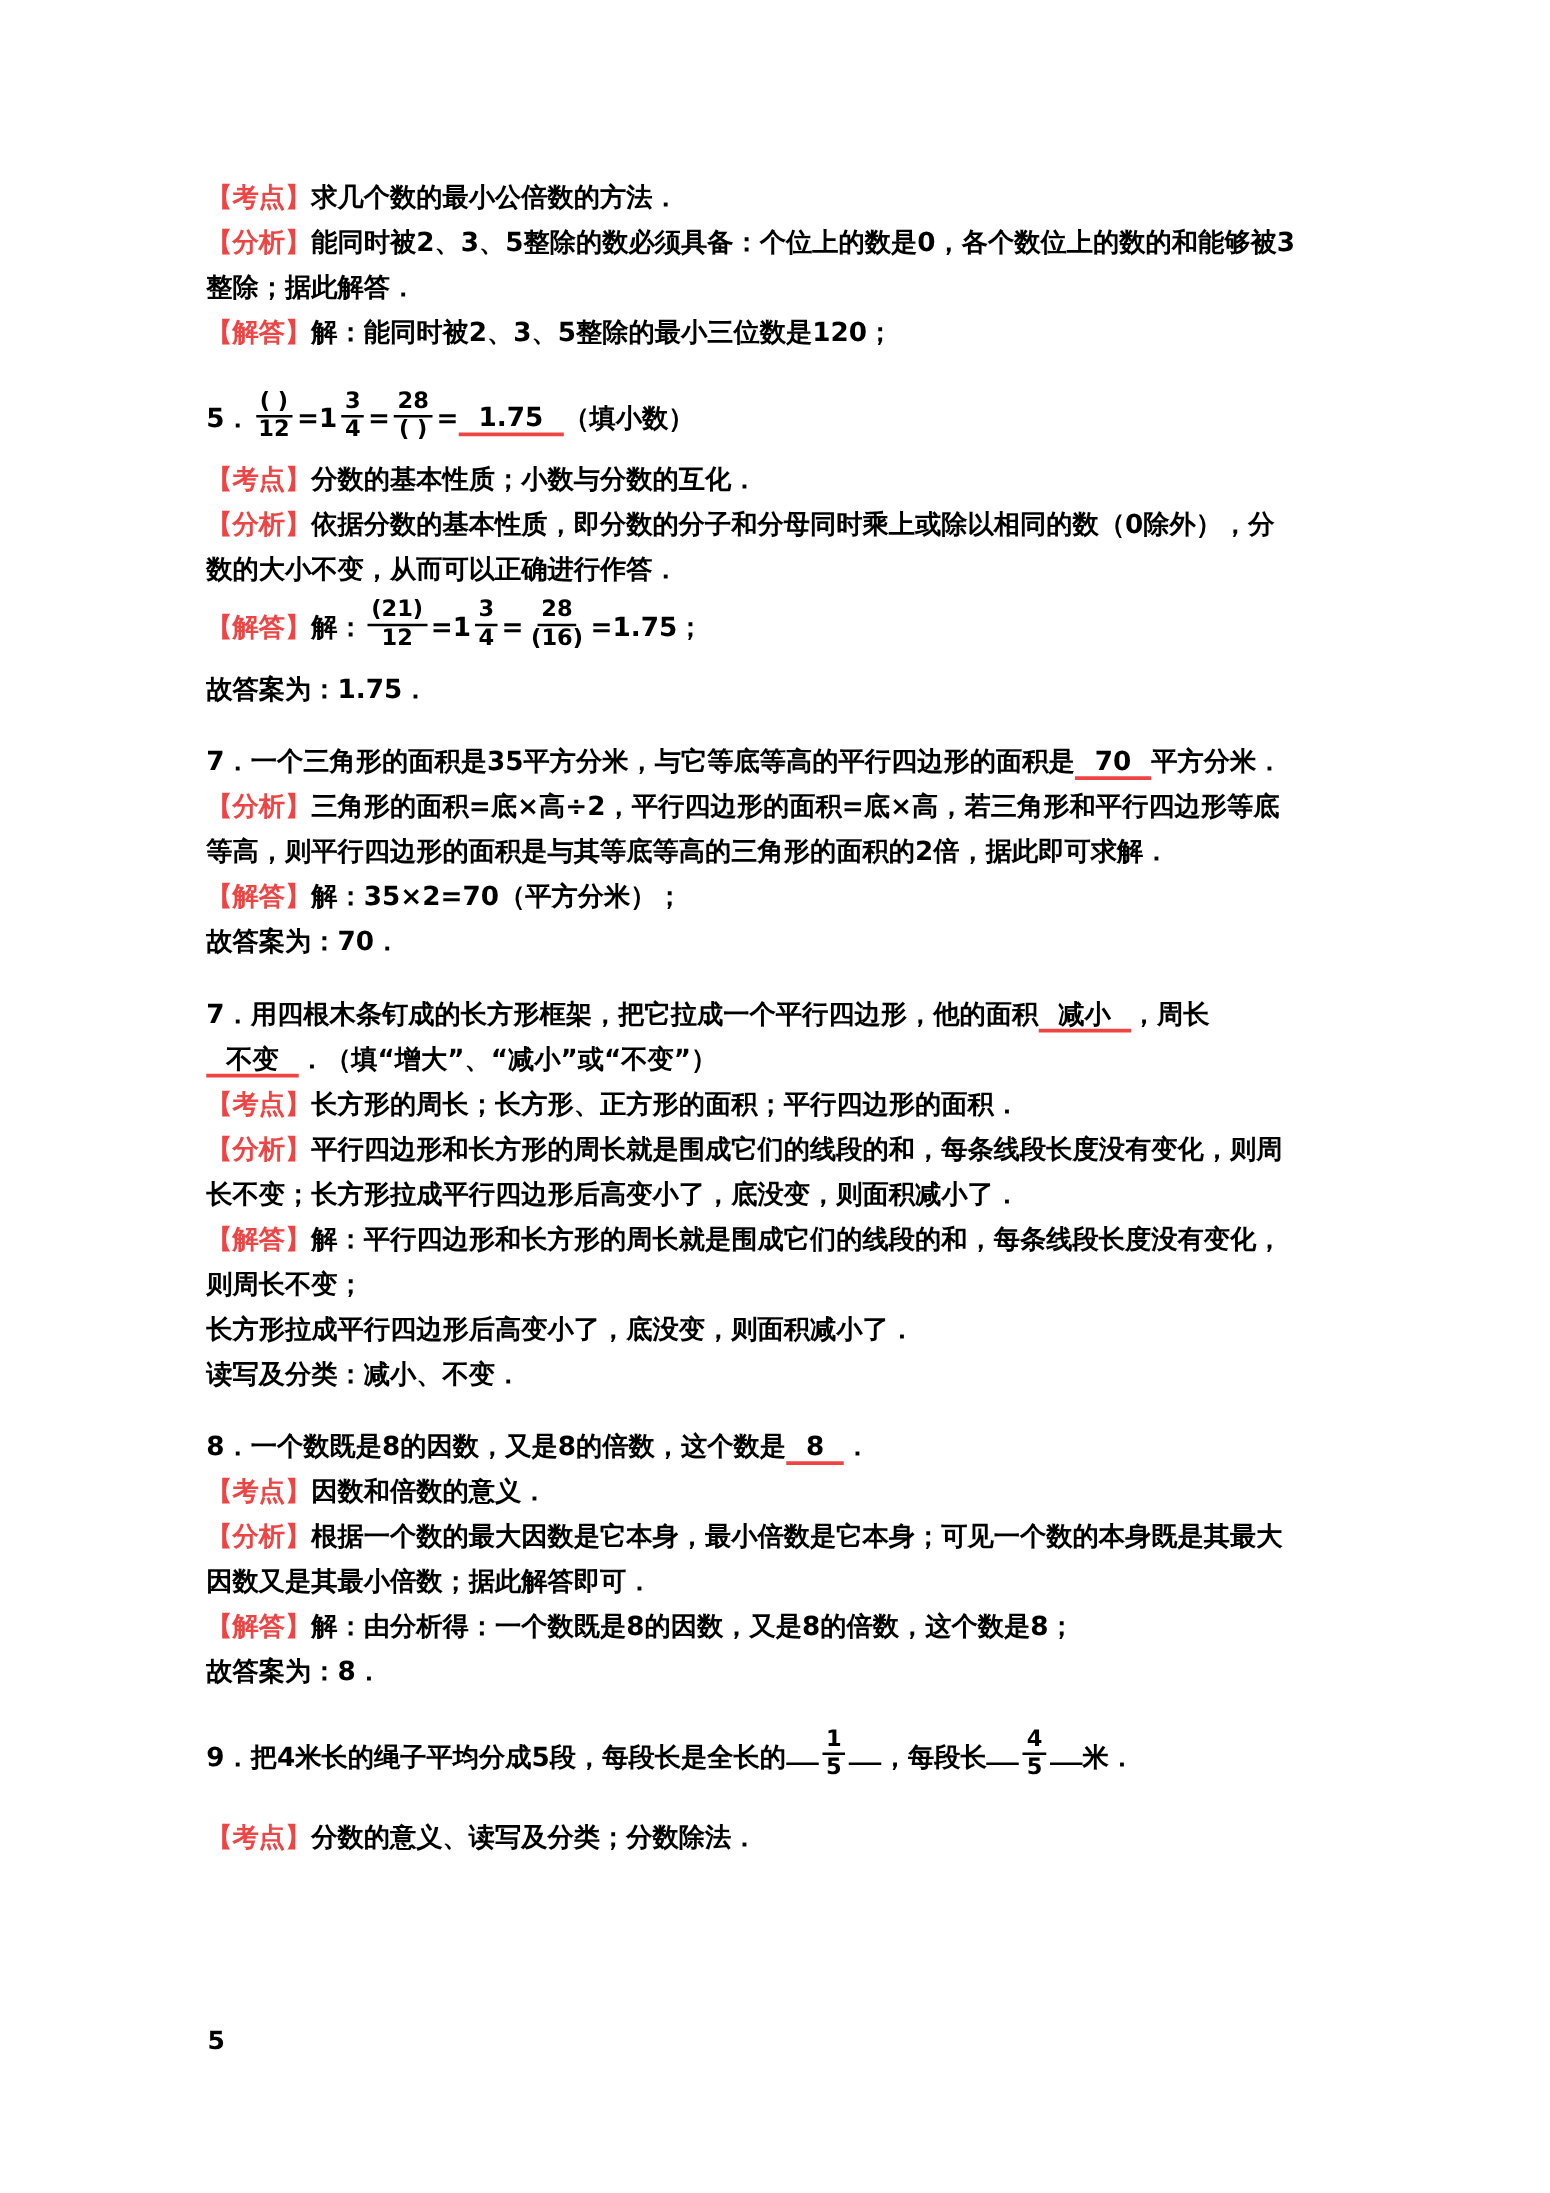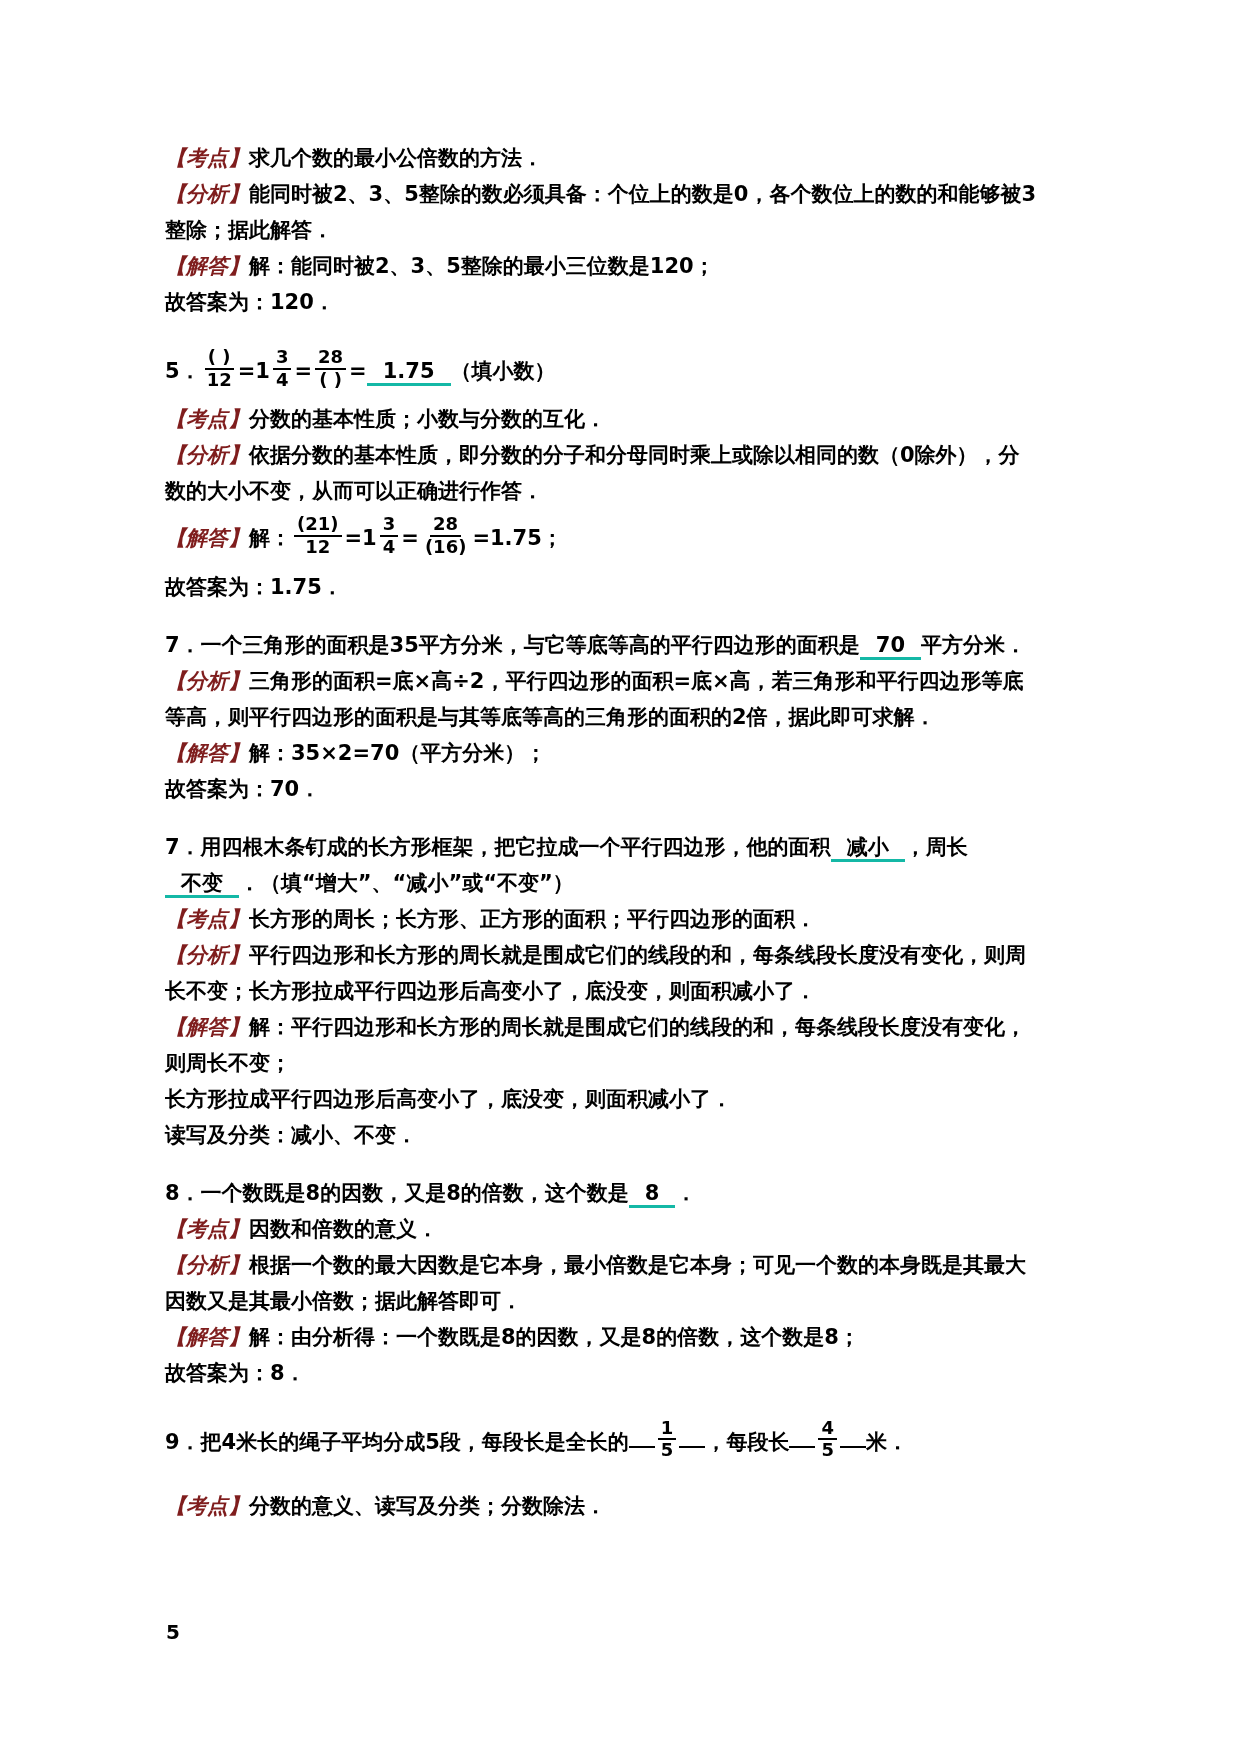--- a/index.html
+++ b/index.html
@@ -8,23 +8,23 @@
     background:#ffffff; color:#000000;
     font-family:"DejaVu Sans", sans-serif;
     font-weight:700;
     overflow:hidden;
   }
   .page { box-sizing:border-box; width:1240px; height:1754px; padding:140px 200px 0 165px; position:relative; }
   .sec { margin-top:22px; }
   .sec:first-child { margin-top:0; }
   .line { margin:0; font-size:21px; line-height:36px; }
   .eqline { margin:8px 0; font-size:21px; line-height:40px; }
-  .lbl { color:#7f1d1d;font-style:italic; }
+  .lbl { color:#ef4444; }
   .blank {
-    border-bottom:3px solid #14b8a6;
+    border-bottom:3px solid #ef4444;
     padding:0 16px;
     display:inline-block;
     line-height:24px;
   }
   .frac {
     display:inline-flex; flex-direction:column; align-items:center;
     vertical-align:middle;
     font-size:18px; line-height:1.15;
     margin:0 3px; transform:translateY(-3px);
   }
@@ -38,21 +38,20 @@
 </style>
 </head>
 <body>
 
 <div class="page">
 
   <section class="sec">
     <p class="line"><span class="lbl">【考点】</span><span>求几个数的最小公倍数的方法．</span></p>
     <p class="line"><span class="lbl">【分析】</span><span>能同时被2、3、5整除的数必须具备：个位上的数是0，各个数位上的数的和能够被3整除；据此解答．</span></p>
     <p class="line"><span class="lbl">【解答】</span><span>解：能同时被2、3、5整除的最小三位数是120；</span></p>
-    <p class="line"><span>故答案为：120．</span></p>
   </section>
 
   <section class="sec" style="margin-top:30px;">
     <p class="eqline">
       <span>5．</span><span class="frac">
           <span class="num">( )</span>
           <span class="den">12</span>
         </span><span>=1</span><span class="frac">
           <span class="num">3</span>
           <span class="den">4</span>

